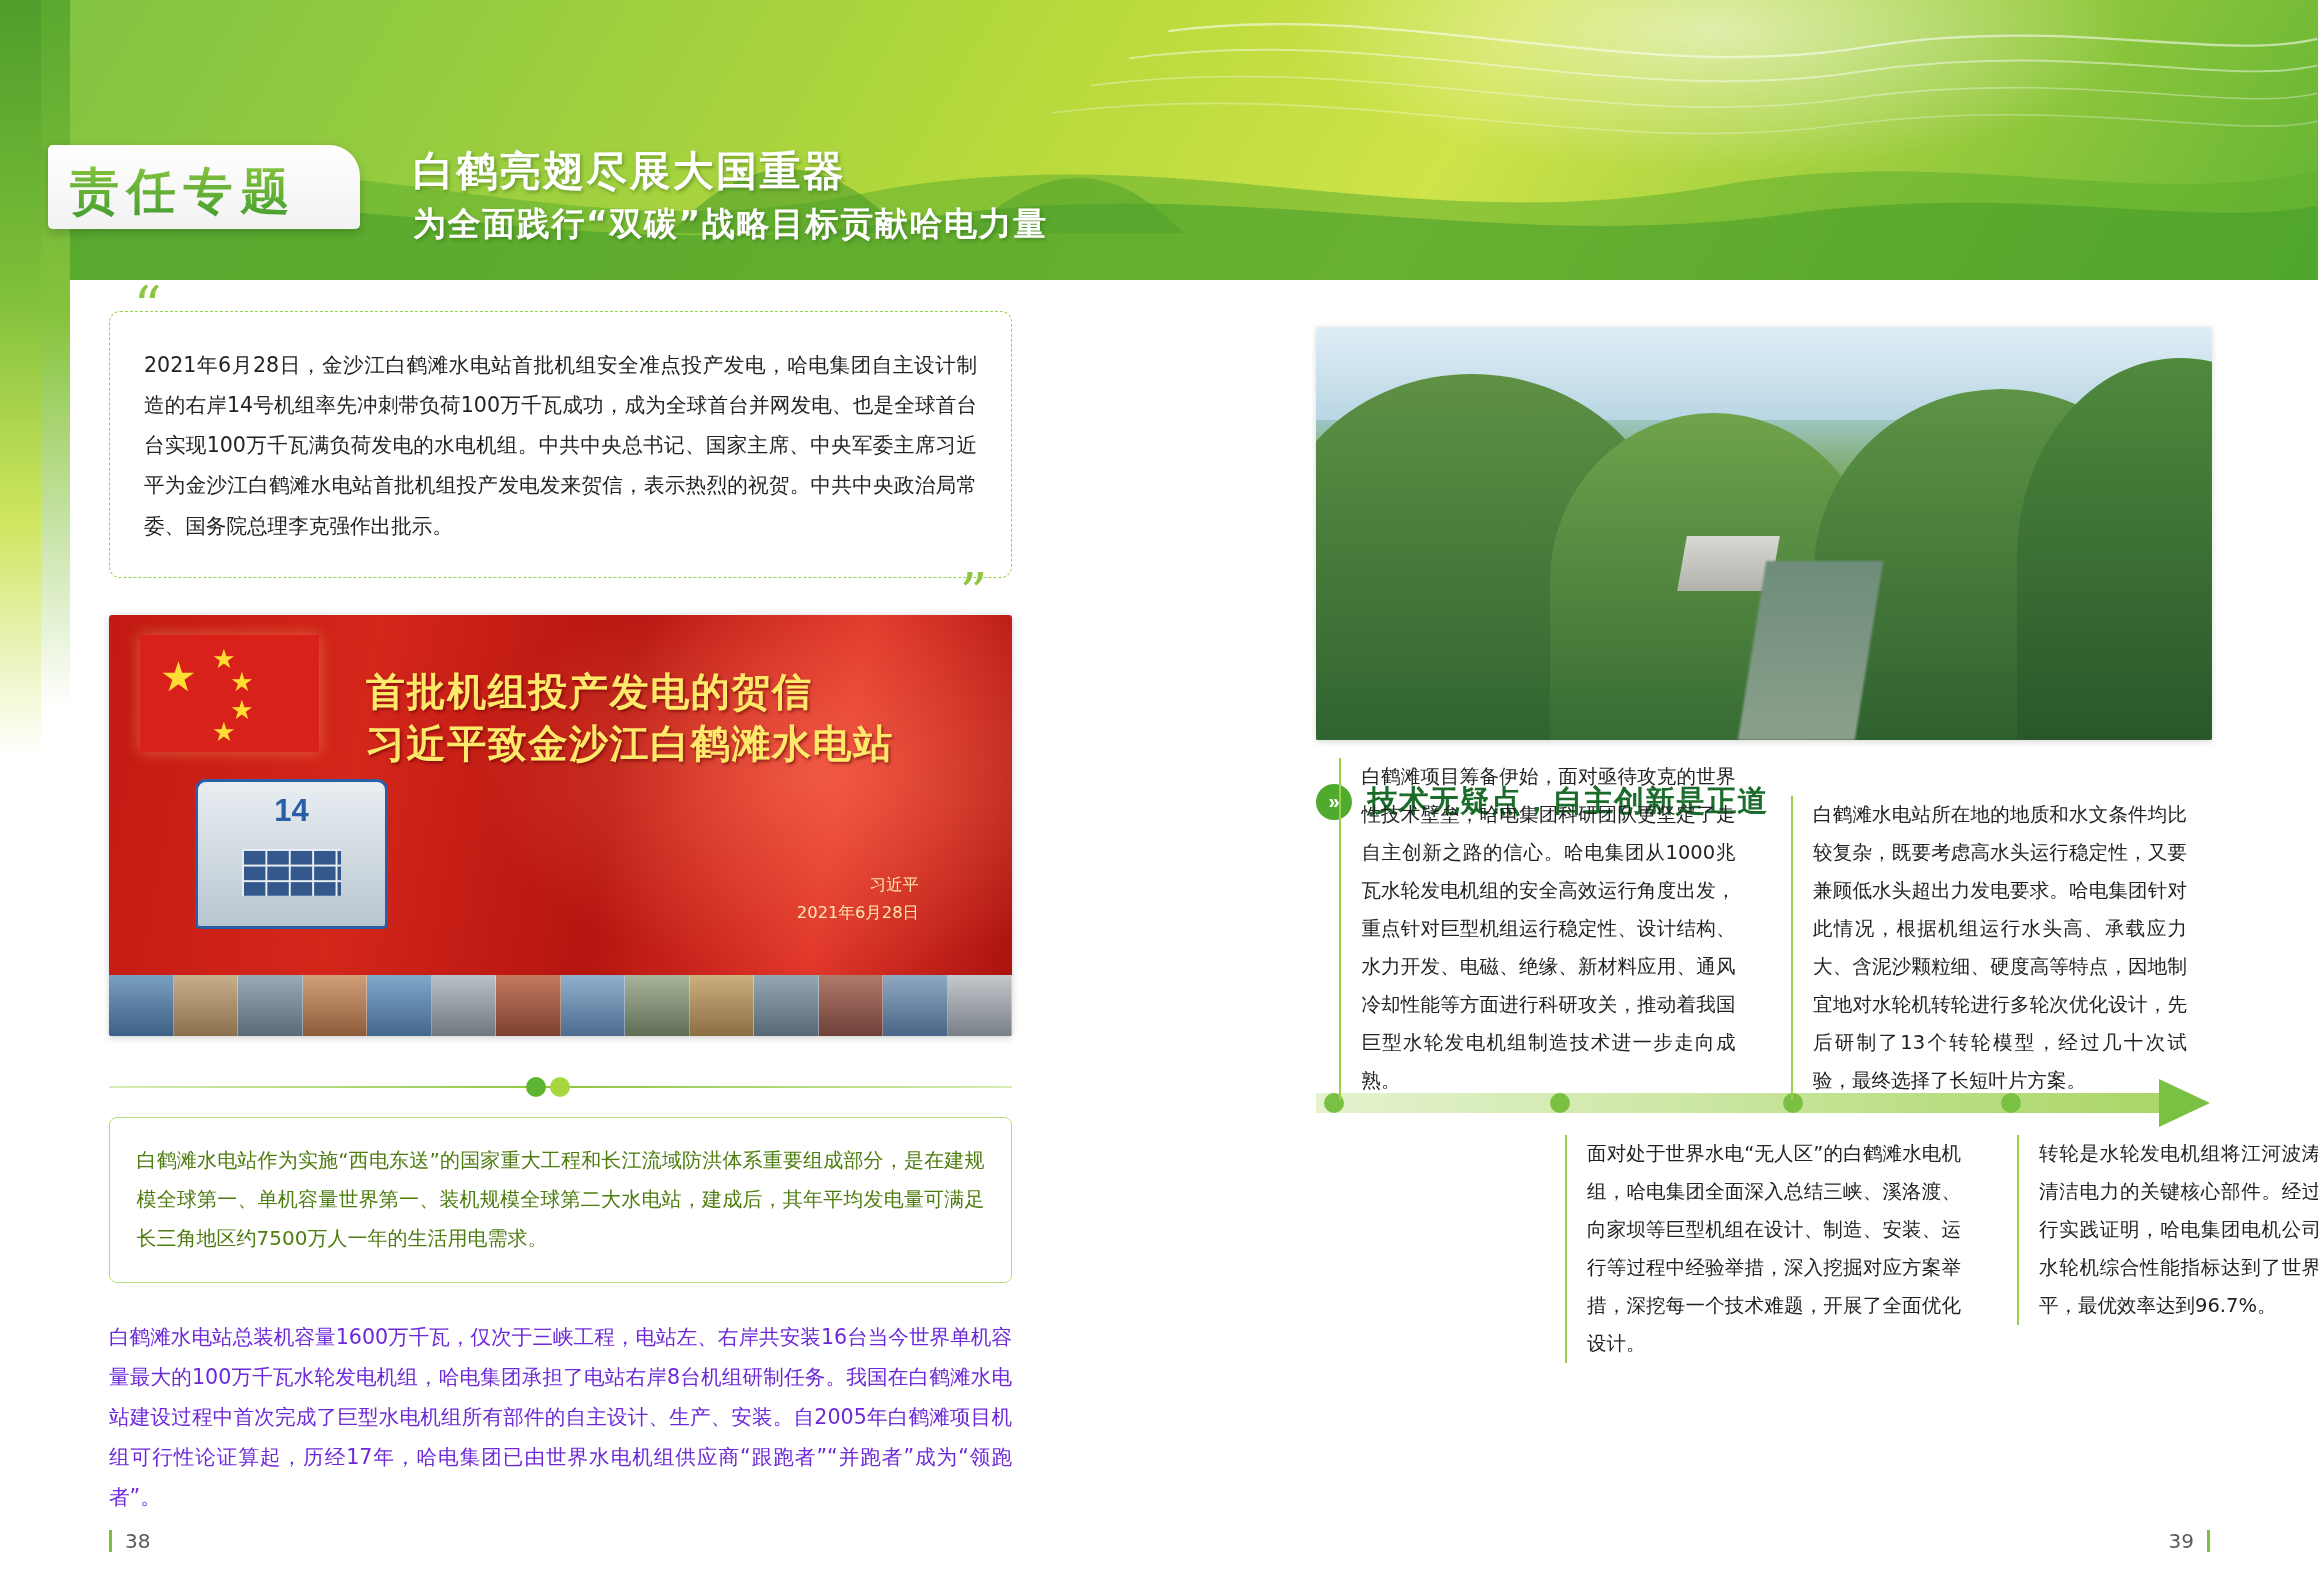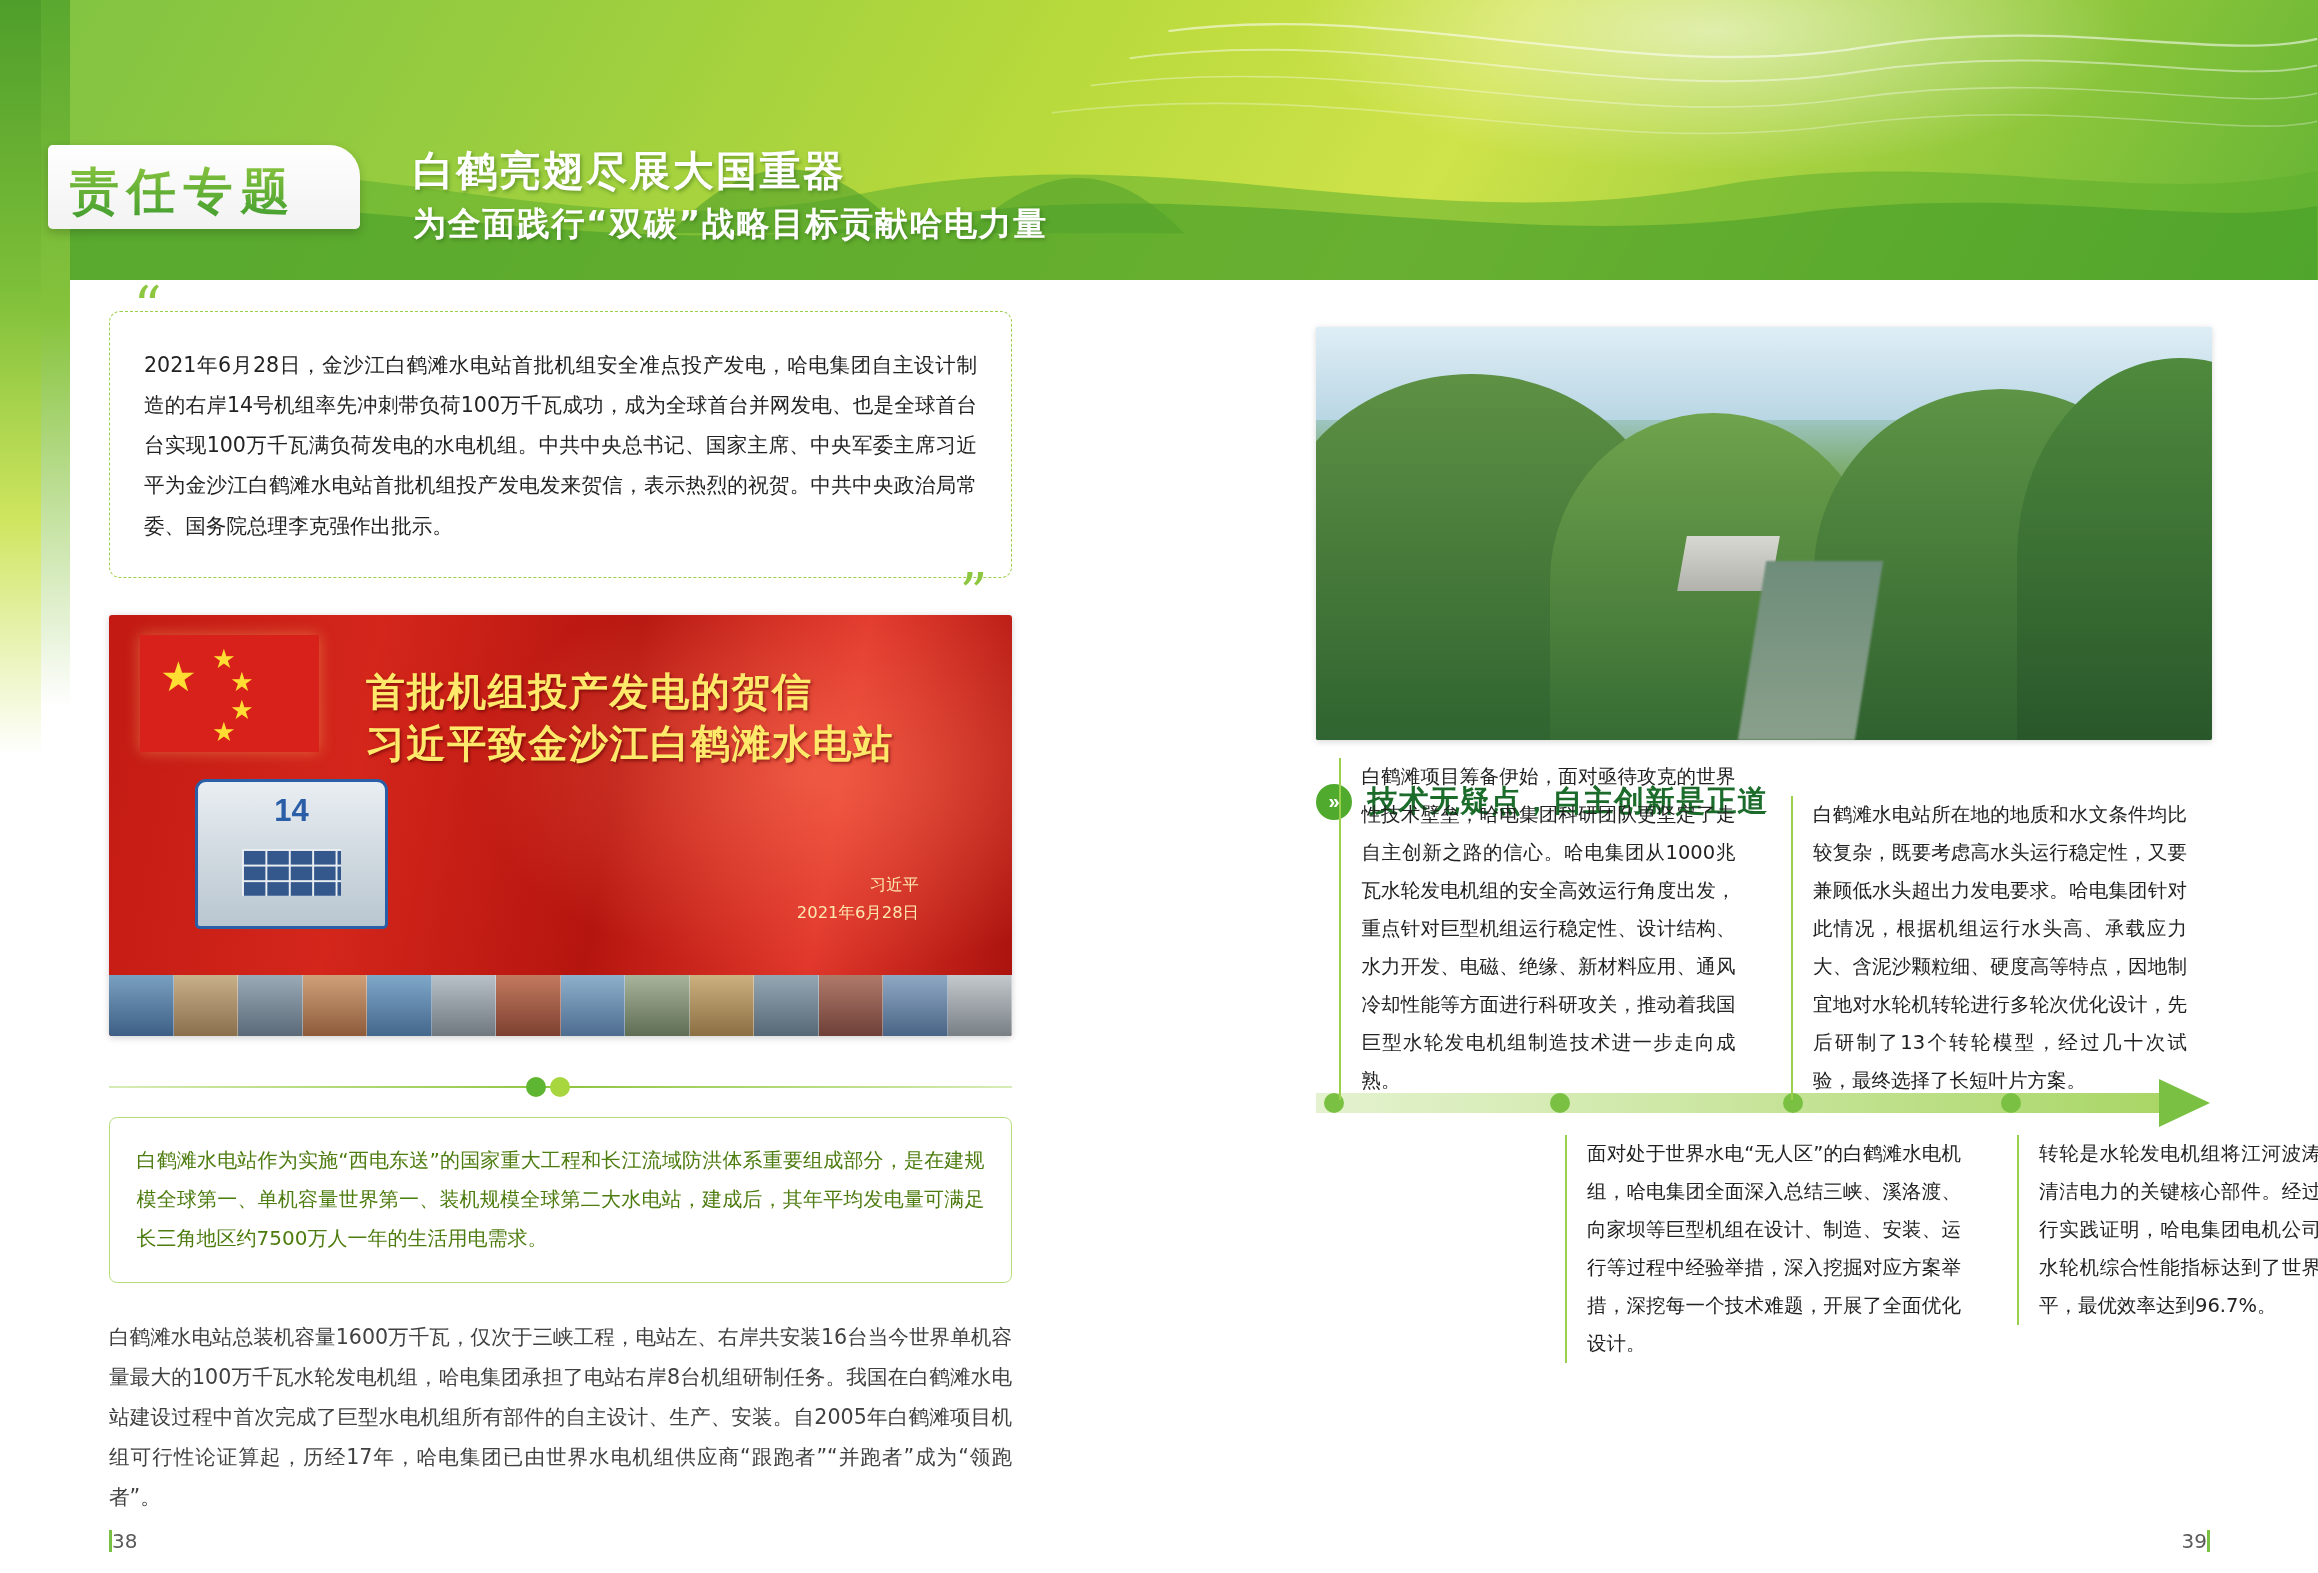--- a/index.html
+++ b/index.html
@@ -119,21 +119,21 @@
   .divider .d1,.divider .d2{position:absolute;top:0;width:20px;height:20px;border-radius:50%;}
   .divider .d1{left:417px;background:#5eb531;}
   .divider .d2{left:441px;background:#a8d63f;}
   
   .highlight{
     margin-top:20px;border:1.6px solid #b8de7c;border-radius:7.8px;padding:23.4px 26.5px;
     background:#ffffff;
   }
   .highlight p{margin:0;font-size:20px;line-height:1.95;color:#4d7c0f;text-align:justify;font-family:"DejaVu Sans",sans-serif;}
   .body-text{margin-top:34px;}
-  .body-text p{margin:0;font-size:20.6px;line-height:1.95;color:#404040;text-align:justify;font-family:"DejaVu Sans",sans-serif;}
+  .body-text p{margin:0;font-size:20.6px;line-height:1.95;color:#6d28d9;text-align:justify;font-family:"DejaVu Sans",sans-serif;}
 
   
   .photo{
     width:896px;height:413px;border-radius:2.3px;overflow:hidden;position:relative;
     background:linear-gradient(180deg,#cfe4ee 0%,#a9cfe0 18%,#6fa04a 40%,#3f7a35 70%,#2f6630 100%);
     box-shadow:0 1.6px 6.2px rgba(0,0,0,.15);
   }
   .photo .sky{position:absolute;left:0;top:0;right:0;height:93px;background:linear-gradient(180deg,#dfeef6,#b9d6e4);}
   .photo .ridge{position:absolute;border-radius:50% 50% 0 0;}
   .photo .river{
@@ -167,21 +167,21 @@
   }
   .tl-node{position:absolute;top:248px;width:20px;height:20px;border-radius:50%;background:#7ac143;}
   .card{
     position:absolute;width:374px;padding:0 0 0 20px;border-left:2.3px solid #9ad04b;
   }
   .card p{margin:0;font-size:19.5px;line-height:1.95;color:#222;text-align:justify;font-family:"DejaVu Sans",sans-serif;}
   .card.up{bottom:290px;}
   .card.down{top:290px;}
   
   .pg{
-    position:absolute;bottom:20px;font-size:20px;color:#5a5a5a;display:flex;align-items:center;gap:0;
+    position:absolute;bottom:20px;font-size:20px;color:#5a5a5a;display:flex;align-items:center;gap:13px;
     font-family:"DejaVu Sans",sans-serif;
   }
   .pg .bar{display:inline-block;width:3.1px;height:22px;background:#7ac143;}
   .pg.left{left:109px;}
   .pg.right{right:109px;}
 </style>
 </head>
 <body>
 
 <div class="top-banner">

